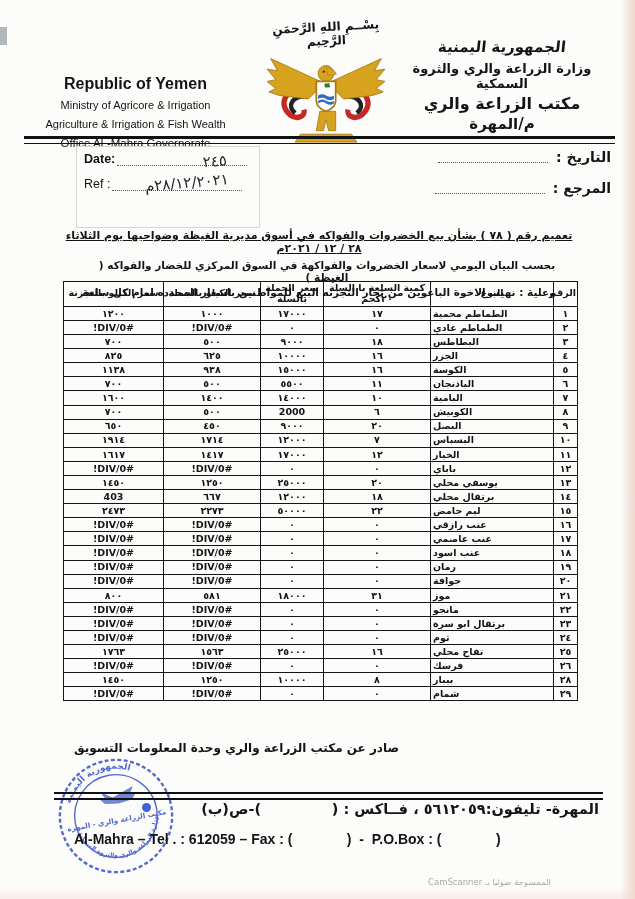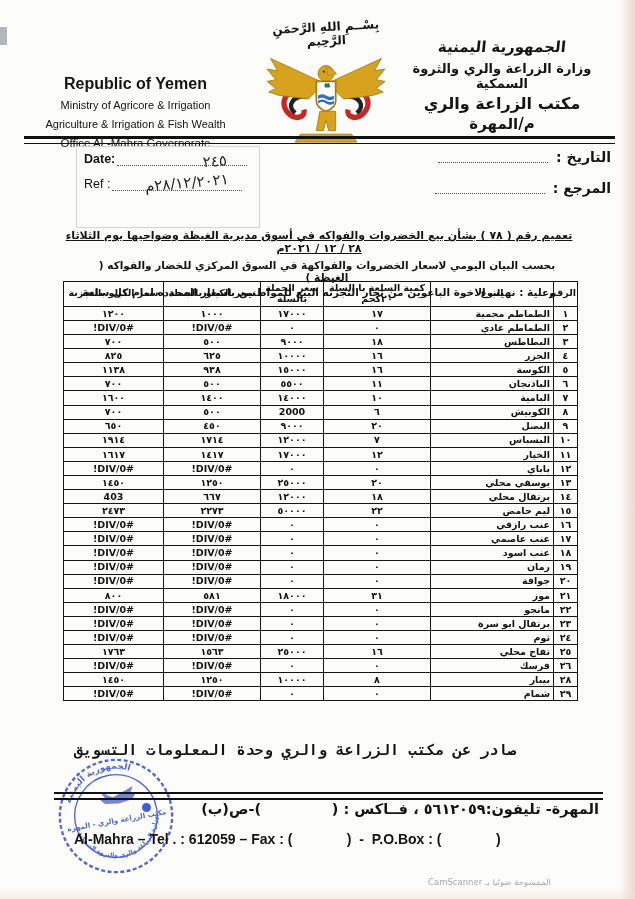--- a/index.html
+++ b/index.html
@@ -52,24 +52,24 @@
   .title-block .t2{font-size:10.5px;font-weight:700;margin-bottom:3px;margin-left:16px;}
   .title-block .t3{font-size:10.5px;font-weight:700;}
 
   
   table.price{position:absolute;left:63px;top:281px;width:514px;border-collapse:collapse;
               direction:rtl;table-layout:fixed;}
   table.price th,table.price td{border:1.4px solid #151515;}
   table.price th{font-size:9.5px;font-weight:700;white-space:pre-line;line-height:1.15;padding:1px 1px;height:15px;}
   table.price td{font-size:9.5px;font-weight:600;height:13.1px;line-height:1;padding:0 2px;text-align:center;
                  overflow:hidden;white-space:nowrap;}
-  table.price td.c1{text-align:right;padding-right:3px;}
-
-  
-  .issued{position:absolute;left:74px;top:741px;direction:rtl;font-size:15px;font-weight:700;font-family:Liberation Mono, monospace;}
+  table.price td.c1{text-align:left;padding-right:3px;}
+
+  
+  .issued{position:absolute;left:74px;top:741px;direction:rtl;font-size:12px;font-weight:700;}
 
   
   .stamp{position:absolute;left:52px;top:752px;width:128px;height:128px;opacity:.88;}
   .blue-dot{position:absolute;left:142px;top:803px;width:9px;height:9px;border-radius:50%;
             background:#2b4fd0;opacity:.9;}
 
   
   .rule-bottom{position:absolute;left:54px;right:32px;top:792px;height:4px;
                border-top:2.5px solid #111;border-bottom:2px solid #111;}
   .foot-ar{position:absolute;right:36px;top:801px;direction:rtl;font-size:14.5px;font-weight:700;white-space:pre;}

